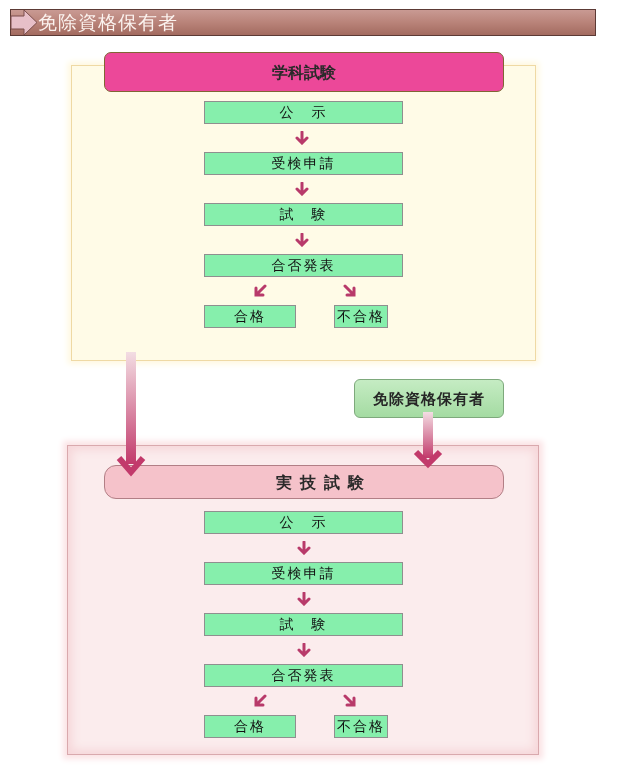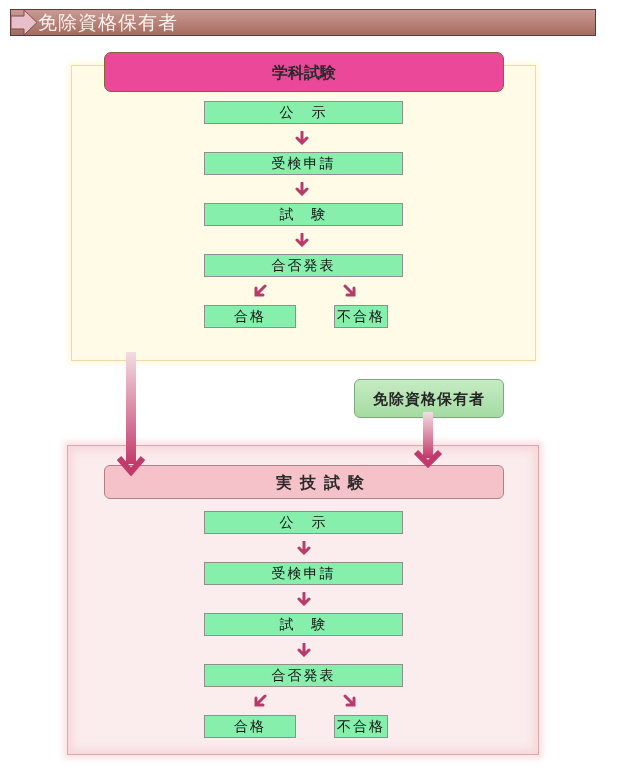--- a/index.html
+++ b/index.html
@@ -20,21 +20,21 @@
     background: #fffbe7; border: 1px solid #efd9a4;
     box-shadow: 0 0 6px 3px #fff8df; }
   .panel-pink { left: 67px; top: 445px; width: 472px; height: 310px;
     background: #fbeced; border: 1px solid #d9a9ad;
     box-shadow: 0 0 6px 4px #fbe3e5, inset 0 0 10px 4px #f6d6d9; }
 
   .title-yellow { left: 104px; top: 52px; width: 400px; height: 40px;
     background: #ec4899; border: 1px solid #806535; border-radius: 7px;
     text-align: center; line-height: 40px; font-size: 16px; font-weight: bold; color: #2a2a2a; }
   .title-pink { left: 104px; top: 465px; width: 400px; height: 34px;
-    background: #f5c2ca; border: 1px solid #b27f86; border-radius: 6px;
+    background: #f5c2ca; border: 1px solid #b27f86; border-radius: 12px;
     text-align: center; line-height: 34px; font-size: 16px; font-weight: bold; color: #2a2a2a;
     letter-spacing: 8px; padding-left: 40px; }
 
   .step { width: 199px; height: 23px; background: #86efac; border: 1px solid #8f8f8f;
     text-align: center; line-height: 21px; font-size: 14px; color: #111; letter-spacing: 2px; }
   .step-wide { left: 204px; }
   .result-pass { left: 204px; width: 92px; }
   .result-fail { left: 334px; width: 54px; }
 
   .down-arrow { width: 14px; height: 14px; }

